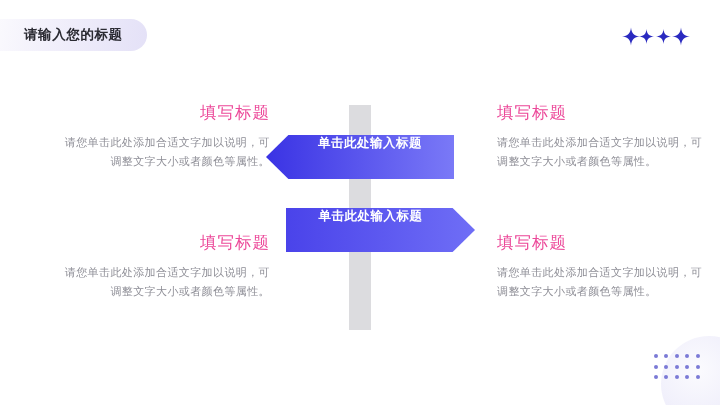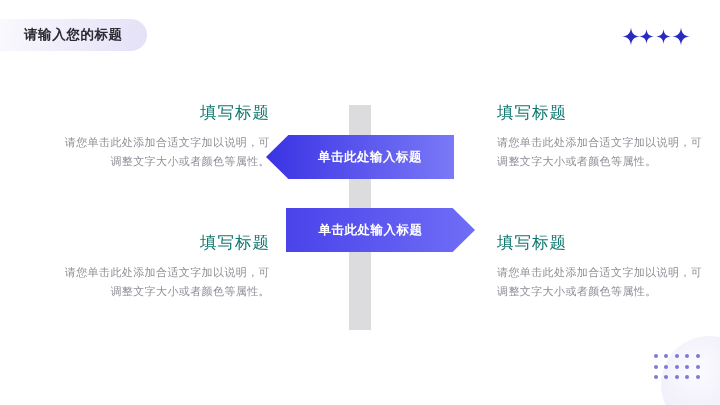--- a/index.html
+++ b/index.html
@@ -62,21 +62,20 @@
     top: 105px;
     width: 22px;
     height: 225px;
     background: #dcdcdf;
   }
 
   
   .arrow {
     position: absolute;
     display: flex;
-    align-items: center;
     justify-content: center;
     height: 44px;
   }
   .arrow .arrow-text {
     position: relative;
     font-size: 12.5px;
     font-weight: bold;
     color: #ffffff;
     letter-spacing: 0.5px;
     white-space: nowrap;
@@ -101,21 +100,21 @@
     padding-right: 20px;
   }
 
   
   .block {
     position: absolute;
     width: 208px;
   }
   .block .block-title {
     font-size: 16.5px;
-    color: #0f766e;
+    color: #ec4899;
     margin: 0 0 9px 0;
     letter-spacing: 1px;
   }
   .block .block-body {
     font-size: 11px;
     line-height: 19px;
     color: #8e8e96;
     letter-spacing: 0.4px;
     margin: 0;
   }

